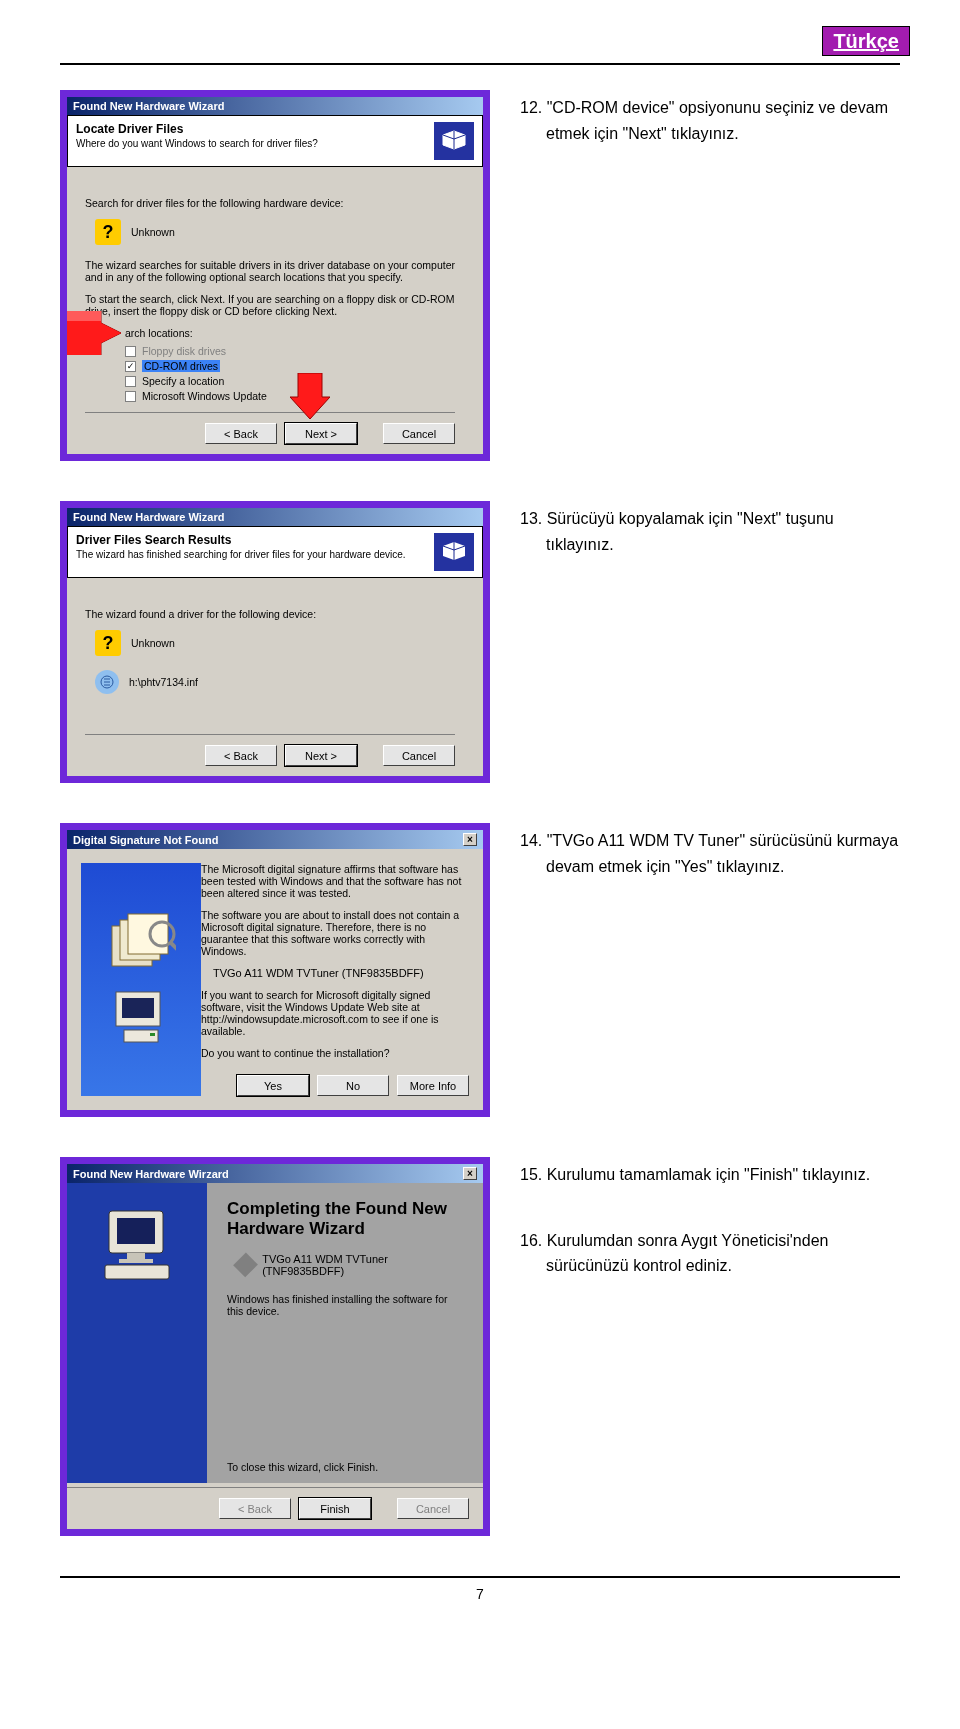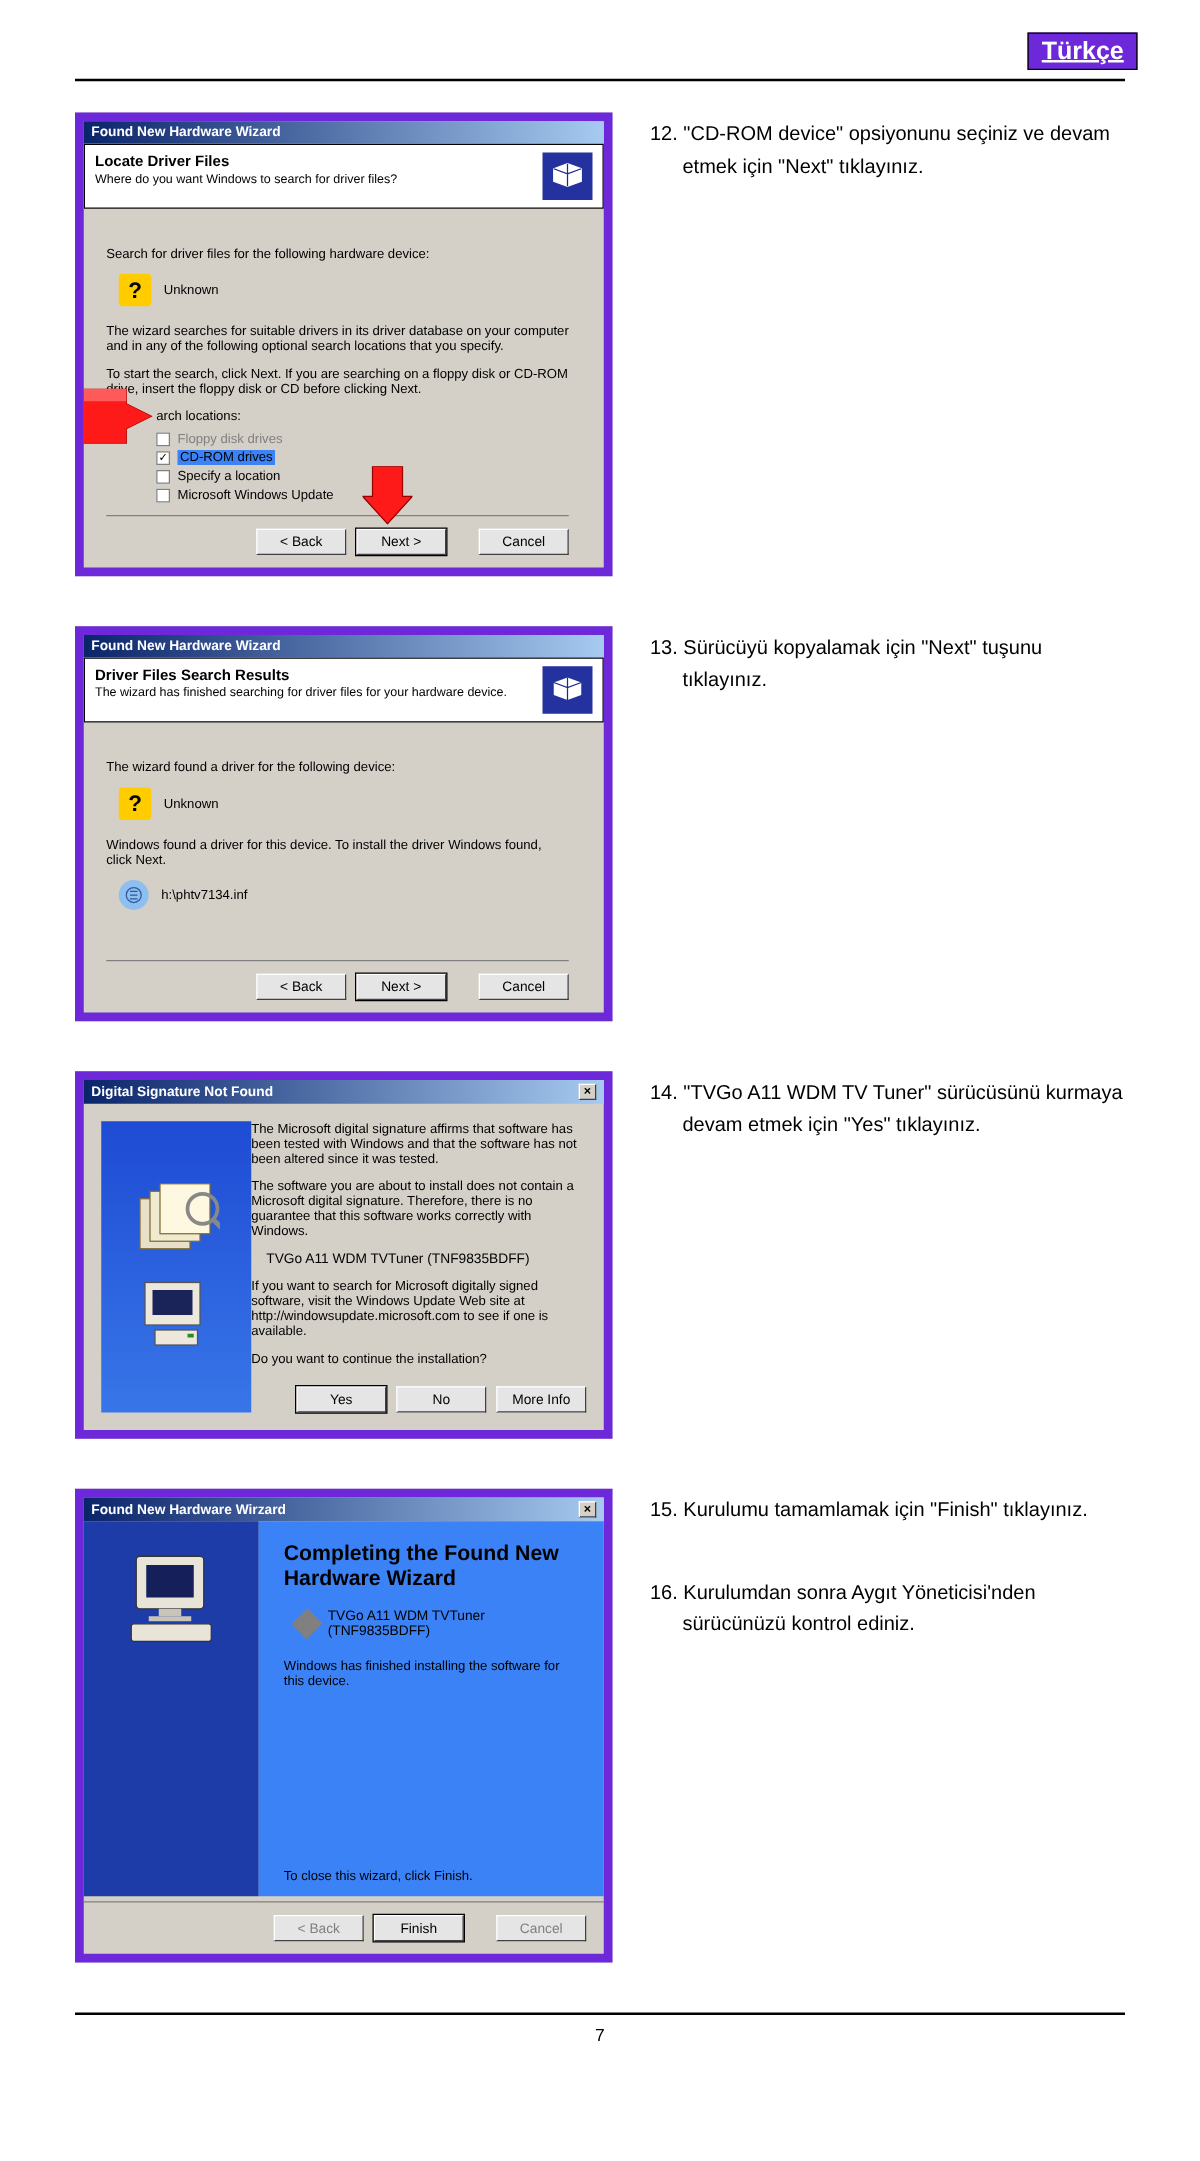--- a/index.html
+++ b/index.html
@@ -12,21 +12,21 @@
   }
   .page {
     padding: 30px 60px 20px 60px;
   }
   .header-badge {
     float: right;
     margin-right: -10px;
     margin-bottom: 10px;
   }
   .header-badge-box {
-    background: #6d28d9;
+    background: #a21caf;
     color: #fff;
     font-weight: bold;
     font-size: 20px;
     padding: 3px 10px;
     border: 1px solid #000;
     text-decoration: underline;
   }
   .hr-top {
     clear: both;
     border: none;
@@ -244,21 +244,21 @@
     width: 140px;
     background: #1e3ca8;
     display: flex;
     align-items: flex-start;
     justify-content: center;
     padding-top: 20px;
   }
   .complete-right {
     flex: 1;
     padding: 16px 20px;
-    background: #3b82f6;
+    background: #a3a3a3;
     position: relative;
   }
   .complete-title {
     font-size: 17px;
     font-weight: bold;
     margin-bottom: 14px;
   }
   .complete-right p { font-size: 10.5px; margin-bottom: 10px; }
   .complete-device {
     display: flex;
@@ -383,21 +383,20 @@
             </svg>
         </div>
       </div>
       <div class="dialog-body">
         <div class="wiz-content">
           <p>The wizard found a driver for the following device:</p>
           <div class="unknown-row">
             <div class="q-icon">?</div>
             <span>Unknown</span>
           </div>
-          <p>Windows found a driver for this device. To install the driver Windows found, click Next.</p>
           <div class="inf-row">
             <div class="inf-icon">
               <svg width="14" height="14">
                   <circle cx="7" cy="7" r="6" fill="#8fbfef" stroke="#2a5aa0"></circle>
                   <path d="M4 4 L10 4 M4 7 L10 7 M4 10 L10 10" stroke="#2a5aa0"></path>
                 </svg>
             </div>
             <span>h:\phtv7134.inf</span>
           </div>
         </div>

